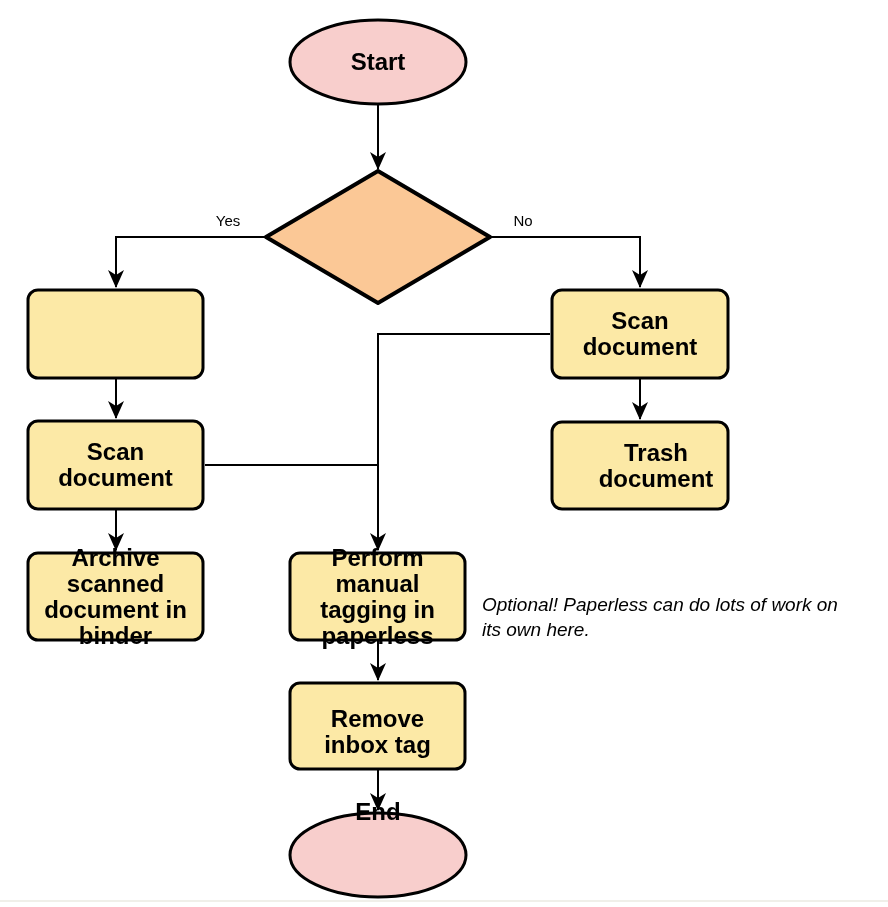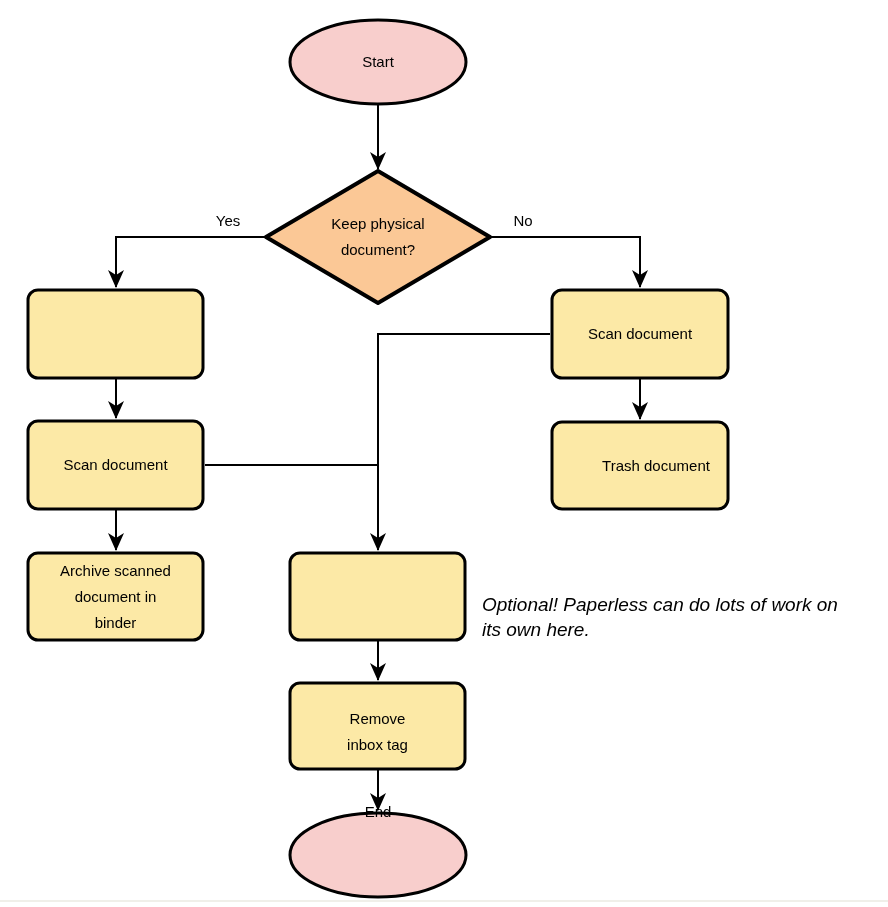--- a/index.html
+++ b/index.html
@@ -12,23 +12,24 @@
     overflow: hidden;
   }
   svg.diagram-layer { position: absolute; left: 0; top: 0; }
   .node-label {
     position: absolute;
     display: flex;
     align-items: center;
     justify-content: center;
     text-align: center;
     color: #000000;
-    font-size: 15px;
+    font-size: 24px;
     line-height: 26px;
     white-space: pre-line;
+    font-weight: bold;
   }
   .edge-label {
     position: absolute;
     color: #000000;
     font-size: 15px;
     line-height: 22px;
     text-align: center;
     width: 60px;
   }
   .note-text {
@@ -82,34 +83,35 @@
       <rect x="552" y="290" width="176" height="88" rx="10" stroke-width="3" fill="#fce9a6"></rect>
       <rect x="552" y="422" width="176" height="87" rx="10" stroke-width="3" fill="#fce9a6"></rect>
       <rect x="290" y="553" width="175" height="87" rx="10" stroke-width="3" fill="#fce9a6"></rect>
       <rect x="290" y="683" width="175" height="86" rx="10" stroke-width="3" fill="#fce9a6"></rect>
       <ellipse cx="378" cy="855" rx="88" ry="42" stroke-width="3" fill="#f8cecc"></ellipse>
     </g>
   </svg>
 
   <div class="node-label" style="left:289px; top:20px; width:178px; height:84px;">Start</div>
 
-  <div class="node-label" style="left:278px; top:180px; width:200px; height:114px;">Keep physical
-document?</div>
 
 
   <div class="node-label" style="left:28px; top:421px; width:175px; height:88px;">Scan document</div>
 
   <div class="node-label" style="left:28px; top:553px; width:175px; height:87px;">Archive scanned
 document in
 binder</div>
 
   <div class="node-label" style="left:552px; top:290px; width:176px; height:88px;">Scan document</div>
 
   <div class="node-label" style="left:552px; top:422px; width:176px; height:87px;padding-left:16px;">Trash document</div>
 
+  <div class="node-label" style="left:290px; top:553px; width:175px; height:87px;">Perform manual
+tagging in
+paperless</div>
 
   <div class="node-label" style="left:290px; top:683px; width:175px; height:98px;">Remove
 inbox tag</div>
 
   <div class="node-label" style="left:289px; top:770px; width:178px; height:84px;">End</div>
 
   <div class="edge-label" style="left:198px; top:210px;">Yes</div>
 
   <div class="edge-label" style="left:493px; top:210px;">No</div>
 

